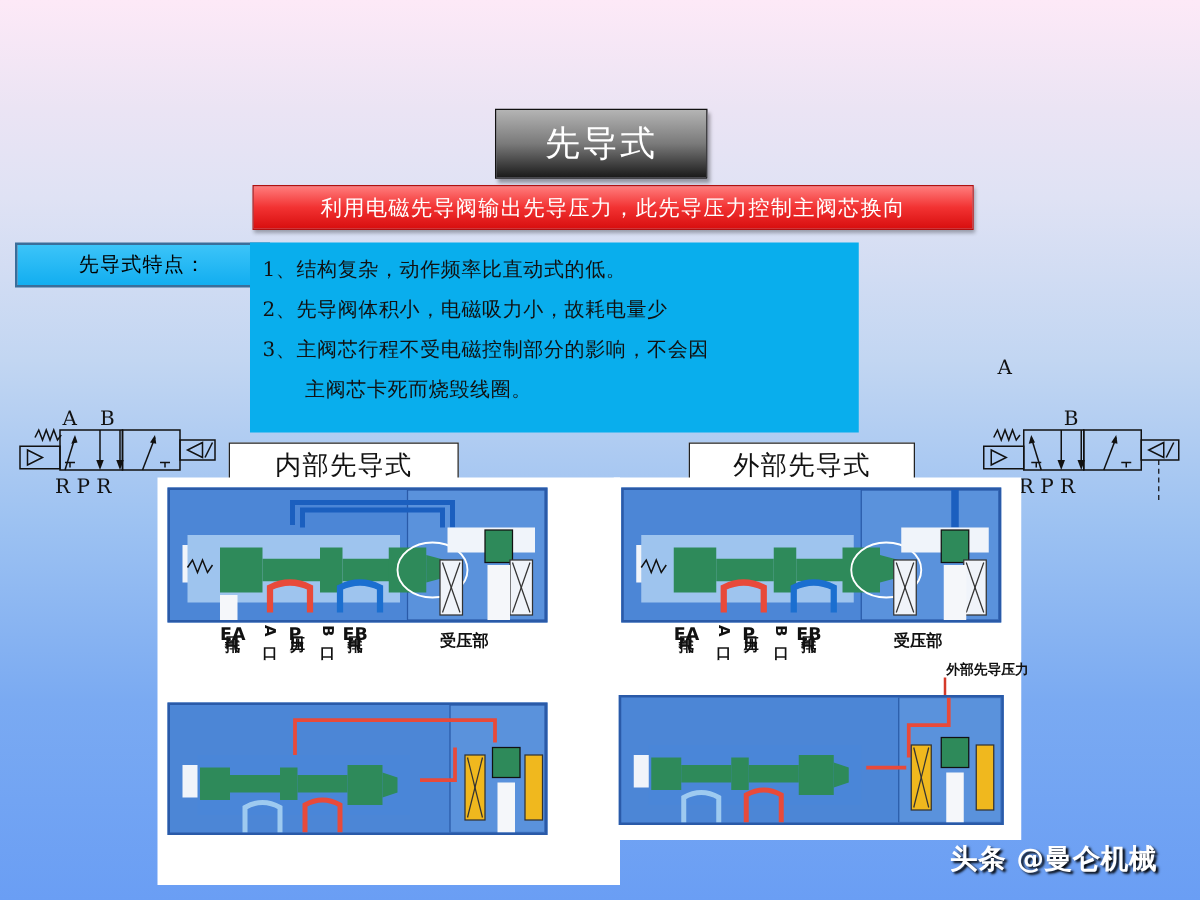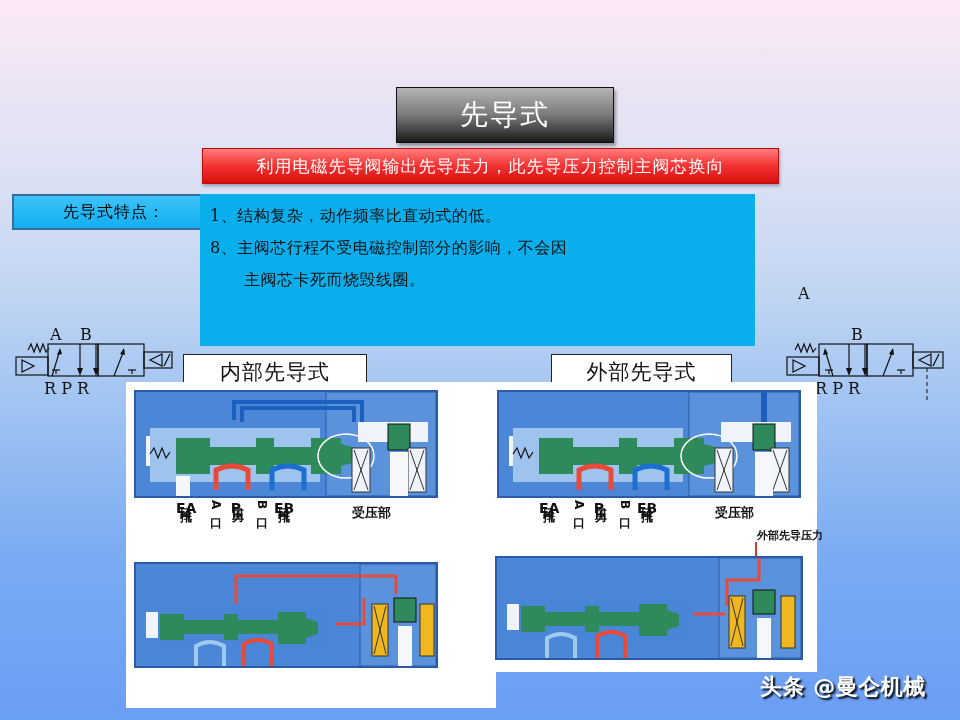--- a/index.html
+++ b/index.html
@@ -6,21 +6,21 @@
   html, body { width:960px; height:720px; overflow:hidden; }
   body {
     position:relative;
     font-family:"DejaVu Sans", sans-serif;
     background: linear-gradient(to bottom, #fde9f7 0%, #ebe4f4 12%, #dfe2f4 22%, #c2d6f2 40%, #9dc2f2 58%, #7aaaf2 78%, #6a9ef4 100%);
   }
   .abs { position:absolute; }
 
   
   .title-box {
-    left:396px; top:87px; width:218px; height:56px;
+    left:396px; top:87px; width:170px; height:56px;
     background: linear-gradient(to bottom, #b4b4b4 0%, #7a7a7a 50%, #1a1a1a 100%);
     border:1px solid #111;
     box-shadow: 2px 3px 3px rgba(0,0,0,0.35);
     color:#fff; font-family:"DejaVu Serif", serif; font-size:28px;
     display:flex; align-items:center; justify-content:center;
     letter-spacing:2px;
   }
   .red-banner {
     left:162px; top:148px; width:577px; height:36px;
     background: linear-gradient(to bottom, #ff7c7c 0%, #f23232 50%, #d80e0e 100%);
@@ -35,21 +35,21 @@
   
   .feat-label {
     left:12px; top:194px; width:204px; height:36px;
     background: linear-gradient(to bottom, #3cc4f8, #12aef0);
     border:2px solid #3a6e9a;
     color:#000; font-size:16px;
     display:flex; align-items:center; justify-content:center;
     letter-spacing:1px;
   }
   .feat-box {
-    left:200px; top:194px; width:555px; height:152px;
+    left:200px; top:194px; width:487px; height:152px;
     background:#09aeed;
     color:#111; font-family:"DejaVu Serif", serif; font-size:16px;
     padding:6px 0 0 10px;
   }
   .feat-line { height:32px; line-height:32px; white-space:nowrap; letter-spacing:0.5px; }
   .feat-line.indent { padding-left:34px; }
 
   
   .sym { font-family:"DejaVu Serif", serif; font-size:16px; color:#111; }
 
@@ -75,21 +75,22 @@
 </style>
 </head>
 <body>
 
 <div class="abs title-box">先导式</div>
 <div class="abs red-banner">利用电磁先导阀输出先导压力，此先导压力控制主阀芯换向</div>
 
 <div class="abs feat-label">先导式特点：</div>
 <div class="abs feat-box">
   <div class="feat-line">1、结构复杂，动作频率比直动式的低。</div>
-  <div class="feat-line">8、主阀芯行程不受电磁控制部分的影响，不会因</div>
+  <div class="feat-line">2、先导阀体积小，电磁吸力小，故耗电量少</div>
+  <div class="feat-line">3、主阀芯行程不受电磁控制部分的影响，不会因</div>
   <div class="feat-line indent">主阀芯卡死而烧毁线圈。</div>
 </div>
 
 <div class="abs" style="left:14px; top:322px; width:160px; height:76px;">
   <svg width="160" height="76" viewBox="0 0 160 76">
     <text x="36" y="18" font-family="DejaVu Serif, serif" font-size="16" fill="#111">A</text>
     <text x="66" y="18" font-family="DejaVu Serif, serif" font-size="16" fill="#111">B</text>
     <polyline points="14,28 17,22 20,30 23,22 26,30 29,22 32,30 35,26" fill="none" stroke="#111" stroke-width="1.2"></polyline>
     <rect x="2" y="35" width="32" height="18" fill="none" stroke="#111" stroke-width="1.2"></rect>
     <polygon points="8,38 20,44 8,50" fill="none" stroke="#111" stroke-width="1.2"></polygon>

